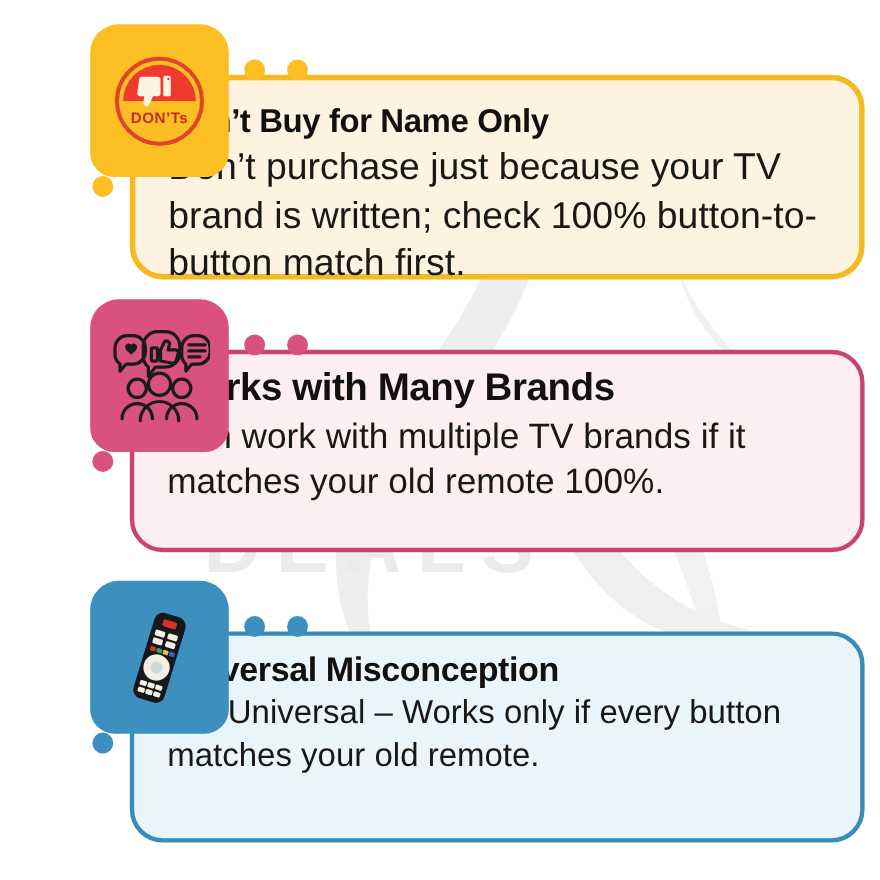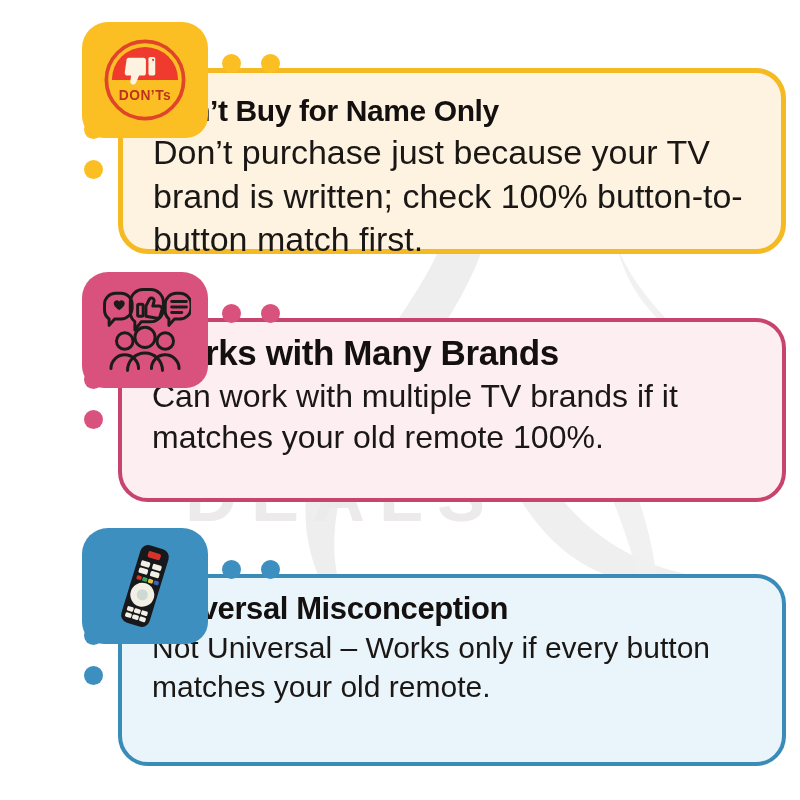--- a/index.html
+++ b/index.html
@@ -48,21 +48,21 @@
   .card-block.b1 { top: 22px;  height: 232px; }
   .card-block.b2 { top: 272px; height: 232px; }
   .card-block.b3 { top: 528px; height: 240px; }
 
   
   .icon-tab {
     position: absolute;
     left: 82px;
     top: 0px;
     width: 126px;
-    height: 116px;
+    height: 139px;
     border-radius: 26px 26px 22px 22px;
     z-index: 4;
     display: flex;
     align-items: center;
     justify-content: center;
     box-sizing: border-box;
   }
   .icon-tab .glyph {
     width: 92px;
     height: 92px;

